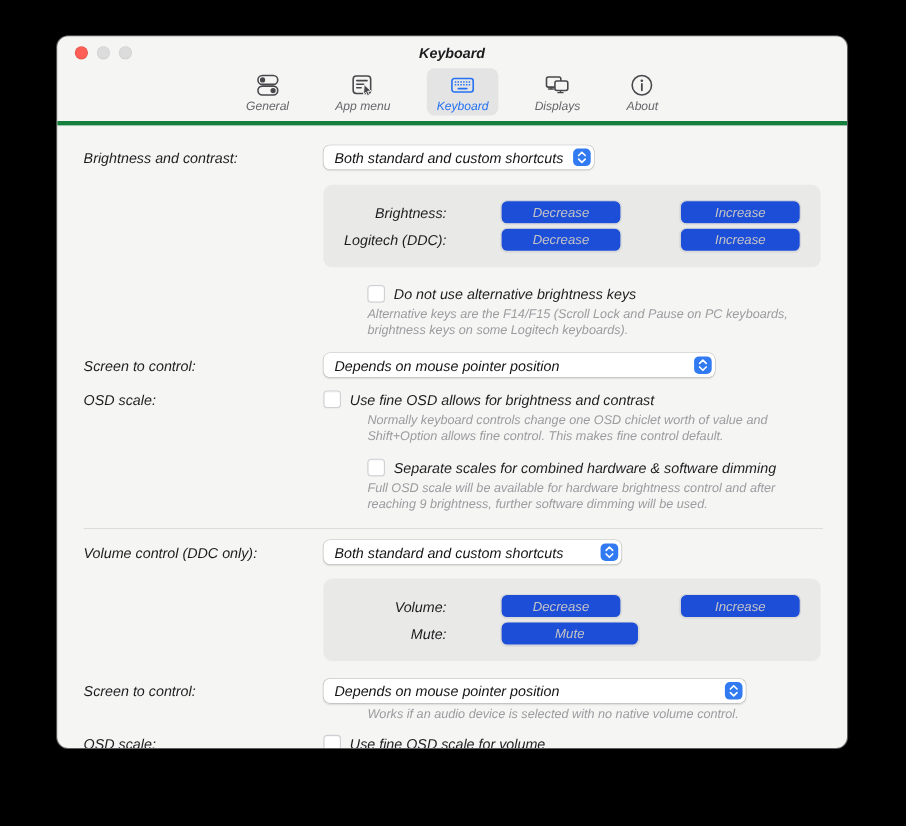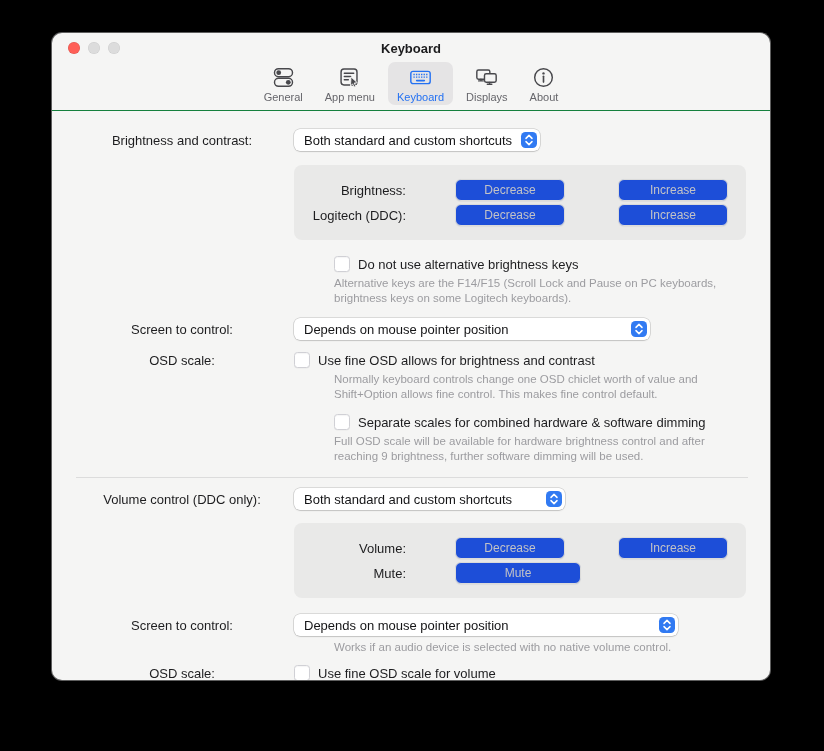--- a/index.html
+++ b/index.html
@@ -1,38 +1,38 @@
 <!DOCTYPE html>
 <html><head>
 <meta charset="utf-8">
 <style>
   html,body{margin:0;padding:0;background:#000;width:824px;height:751px;overflow:hidden;
     font-family:"Liberation Sans","DejaVu Sans",sans-serif;-webkit-font-smoothing:antialiased;}
   .window{position:absolute;left:52px;top:33px;width:718px;height:647px;background:#f5f5f4;
     border-radius:10px;box-shadow:0 0 0 1px rgba(110,110,110,.85),0 22px 50px rgba(0,0,0,.7);
-    overflow:hidden;box-sizing:border-box;}
+    overflow:hidden;box-sizing:border-box;font-style:italic;}
   
   .titlebar{position:relative;height:26px;}
   .traffic{position:absolute;left:16px;top:9px;display:flex;gap:8px;}
   .tl{width:12px;height:12px;border-radius:50%;}
   .tl.red{background:#ff5f57;box-shadow:inset 0 0 0 .5px rgba(0,0,0,.15);}
   .tl.gray{background:#dcdcdc;box-shadow:inset 0 0 0 .5px rgba(0,0,0,.08);}
   .wtitle{position:absolute;left:0;right:0;top:8px;text-align:center;font-size:13px;font-weight:700;color:#1c1c1e;}
   
-  .toolbar{display:flex;justify-content:center;align-items:flex-start;gap:4px;padding:3px 0 5px;border-bottom:1px solid #15803d;}
+  .toolbar{display:flex;justify-content:center;align-items:flex-start;gap:24px;padding:3px 0 5px;border-bottom:4px solid #15803d;}
   .tab{display:flex;flex-direction:column;align-items:center;padding:3px 9px 2px;border-radius:7px;color:#4c4c50;cursor:default;}
   .tab .ticon{height:25px;display:flex;align-items:center;color:#48484c;}
   .tab .tlabel{font-size:11px;margin-top:1px;color:#66666b;}
   .tab.selected{background:#e5e4e5;}
   .tab.selected .ticon{color:#2471f2;}
   .tab.selected .tlabel{color:#2471f2;}
   
   .content{padding:0 22px 0 24px;}
   .frow{display:flex;align-items:center;}
-  .flabel{width:212px;flex:none;text-align:center;padding-right:6px;font-size:13px;color:#1d1d1f;}
+  .flabel{width:212px;flex:none;text-align:left;padding-right:6px;font-size:13px;color:#1d1d1f;}
   .indent{margin-left:218px;padding-left:40px;}
   .helptext{font-size:11.5px;line-height:15px;color:#9c9ca0;max-width:456px;margin-top:4px;}
   .divider{height:1px;background:#dcdcdc;margin-top:13px;}
   
   .select{height:22px;display:inline-flex;align-items:center;background:#fff;border-radius:6px;
     box-shadow:0 0 0 .5px rgba(0,0,0,.22),0 1px 1.5px rgba(0,0,0,.1);padding:0 3px 0 10px;
     font-size:13px;color:#141416;box-sizing:border-box;cursor:default;}
   .select .stxt{flex:1;white-space:nowrap;overflow:hidden;}
   .chev{width:16px;height:16px;background:#317af2;border-radius:4.5px;margin-left:8px;flex:none;
     display:flex;align-items:center;justify-content:center;}

